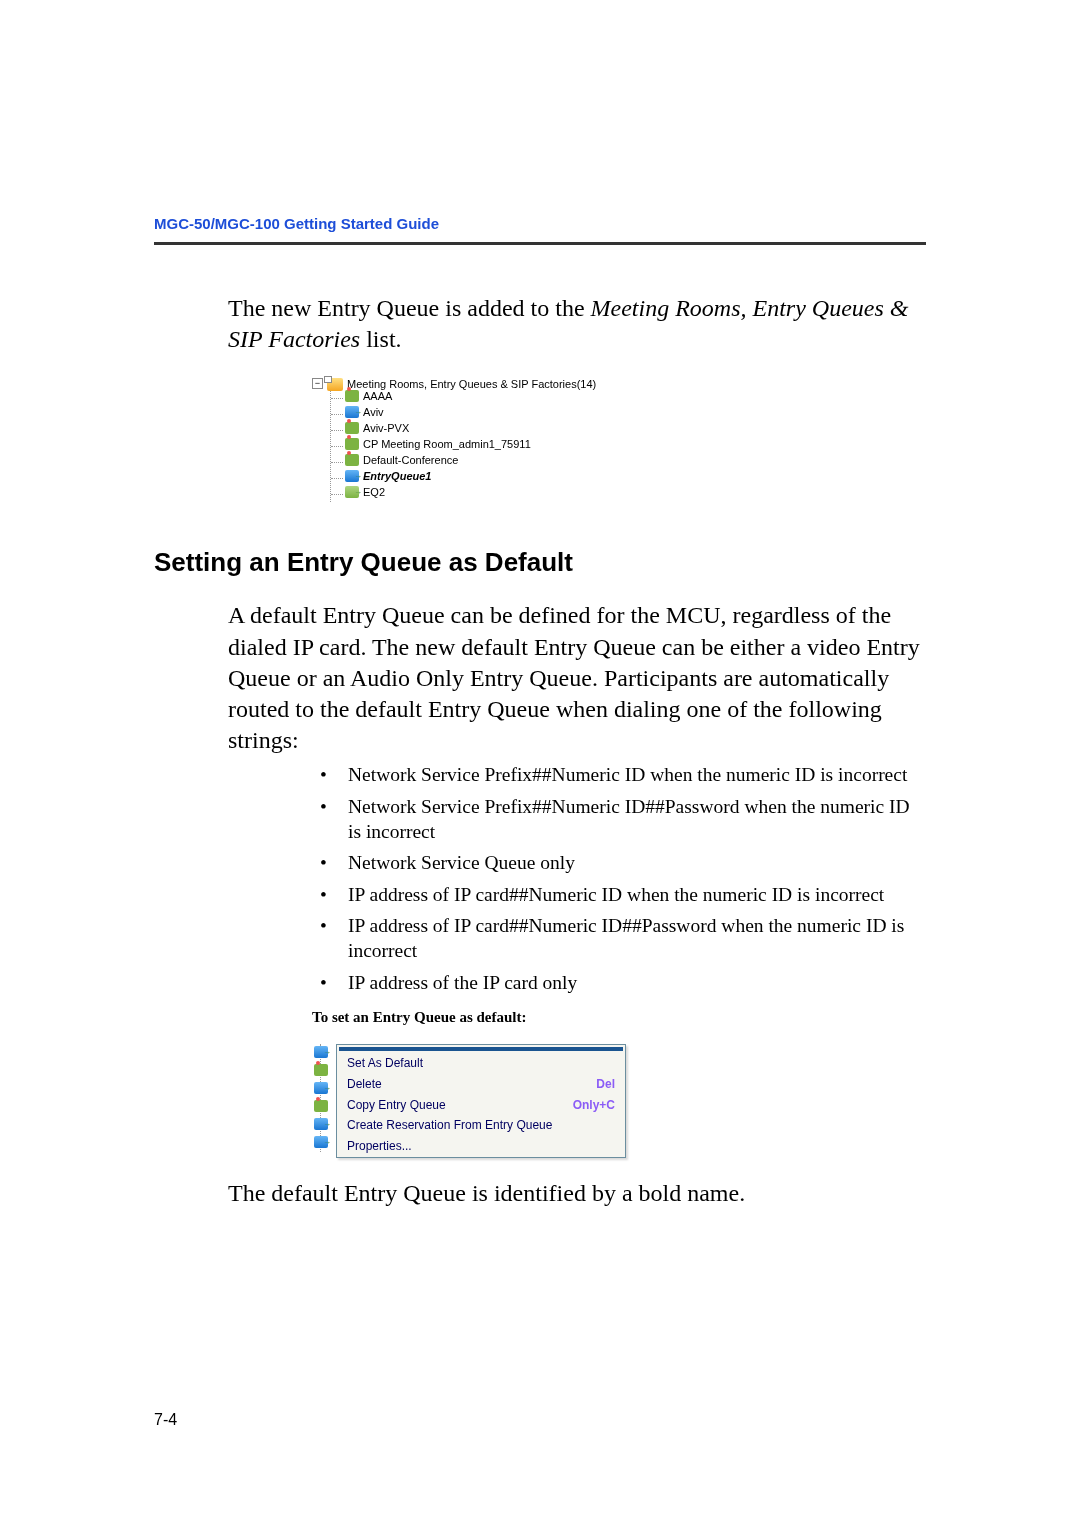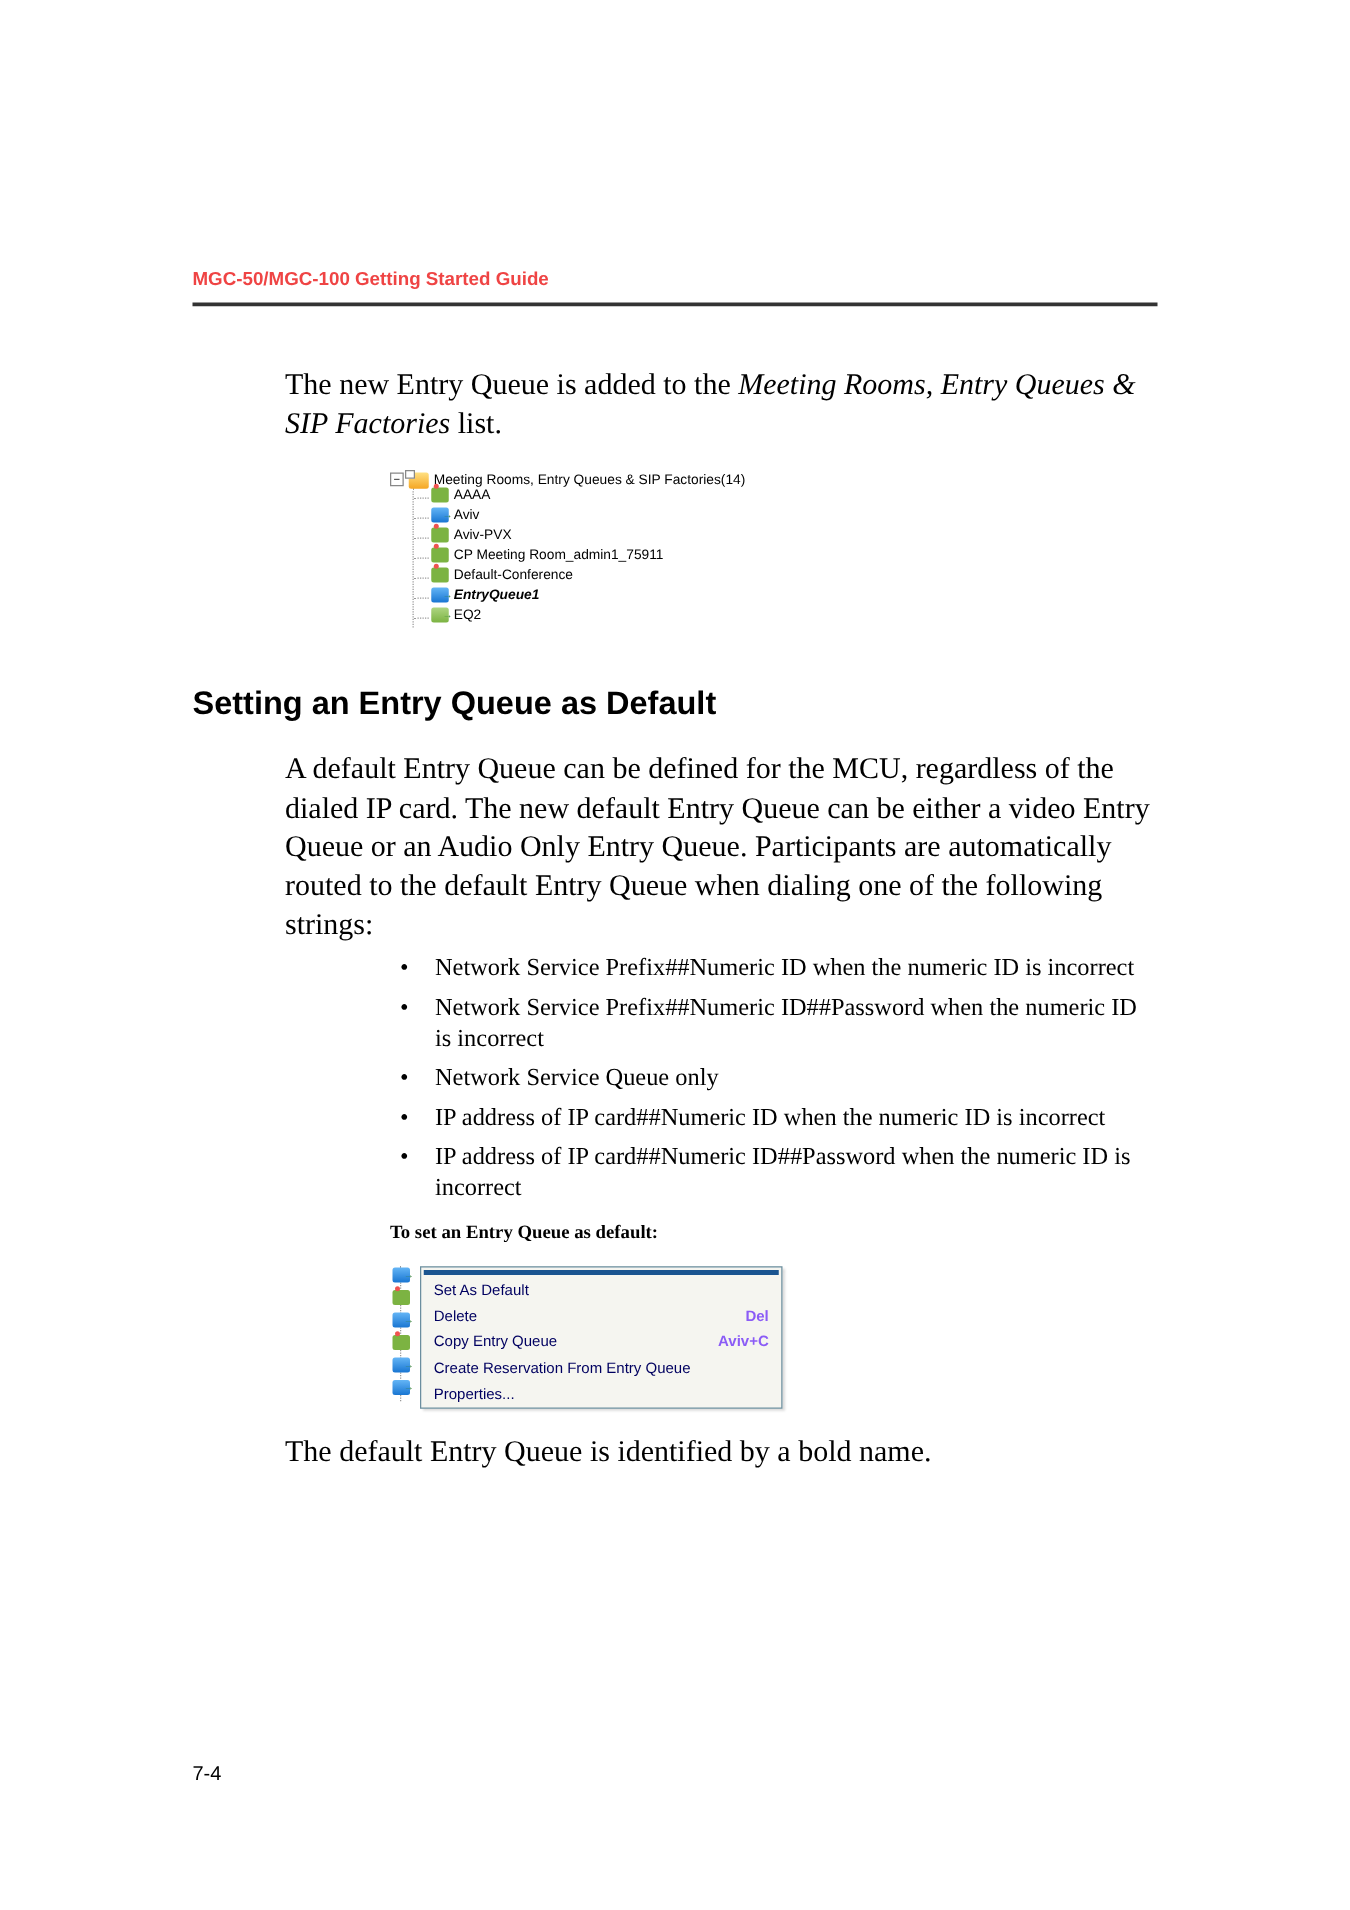--- a/index.html
+++ b/index.html
@@ -24,21 +24,21 @@
     .header {
       position: absolute;
       top: 215px;
       left: 154px;
       right: 154px;
     }
     .header-text {
       font-family: Arial, Helvetica, sans-serif;
       font-size: 15px;
       font-weight: bold;
-      color: #ef4444;
+      color: #1d4ed8;
     }
     .header-rule {
       margin-top: 10px;
       height: 3px;
       background: #333;
       width: 100%;
     }
     .content {
       margin-top: 75px;
     }
@@ -325,20 +325,21 @@
     <h2 class="section-heading">Setting an Entry Queue as Default</h2>
 
     <p class="body-text">A default Entry Queue can be defined for the MCU, regardless of the dialed IP card. The new default Entry Queue can be either a video Entry Queue or an Audio Only Entry Queue. Participants are automatically routed to the default Entry Queue when dialing one of the following strings:</p>
 
     <ul class="bullet-list" id="bullet-list">
         <li>Network Service Prefix##Numeric ID when the numeric ID is incorrect</li>
         <li>Network Service Prefix##Numeric ID##Password when the numeric ID is incorrect</li>
         <li>Network Service Queue only</li>
         <li>IP address of IP card##Numeric ID when the numeric ID is incorrect</li>
         <li>IP address of IP card##Numeric ID##Password when the numeric ID is incorrect</li>
+        <li>IP address of the IP card only</li>
       </ul>
 
     <p class="sub-heading">To set an Entry Queue as default:</p>
 
 
     <div class="context-menu-image">
       <div class="context-tree">
         <div class="context-tree-line"></div>
         <div class="context-tree-icon"><span class="tree-icon icon-eq"></span></div>
         <div class="context-tree-icon"><span class="tree-icon icon-meeting"></span></div>
@@ -353,21 +354,21 @@
             <div class="menu-item">
               <span class="menu-item-label">Set As Default</span>
               <span class="menu-shortcut"></span>
             </div>
             <div class="menu-item">
               <span class="menu-item-label">Delete</span>
               <span class="menu-shortcut">Del</span>
             </div>
             <div class="menu-item">
               <span class="menu-item-label">Copy Entry Queue</span>
-              <span class="menu-shortcut">Aviv+C</span>
+              <span class="menu-shortcut">Only+C</span>
             </div>
             <div class="menu-item">
               <span class="menu-item-label">Create Reservation From Entry Queue</span>
               <span class="menu-shortcut"></span>
             </div>
             <div class="menu-item">
               <span class="menu-item-label">Properties...</span>
               <span class="menu-shortcut"></span>
             </div>
           </div>

